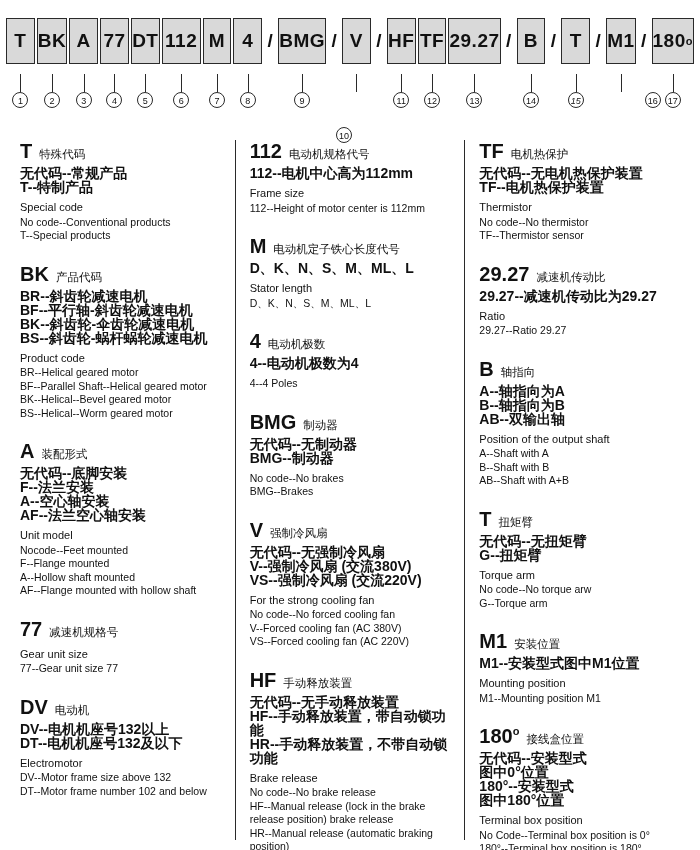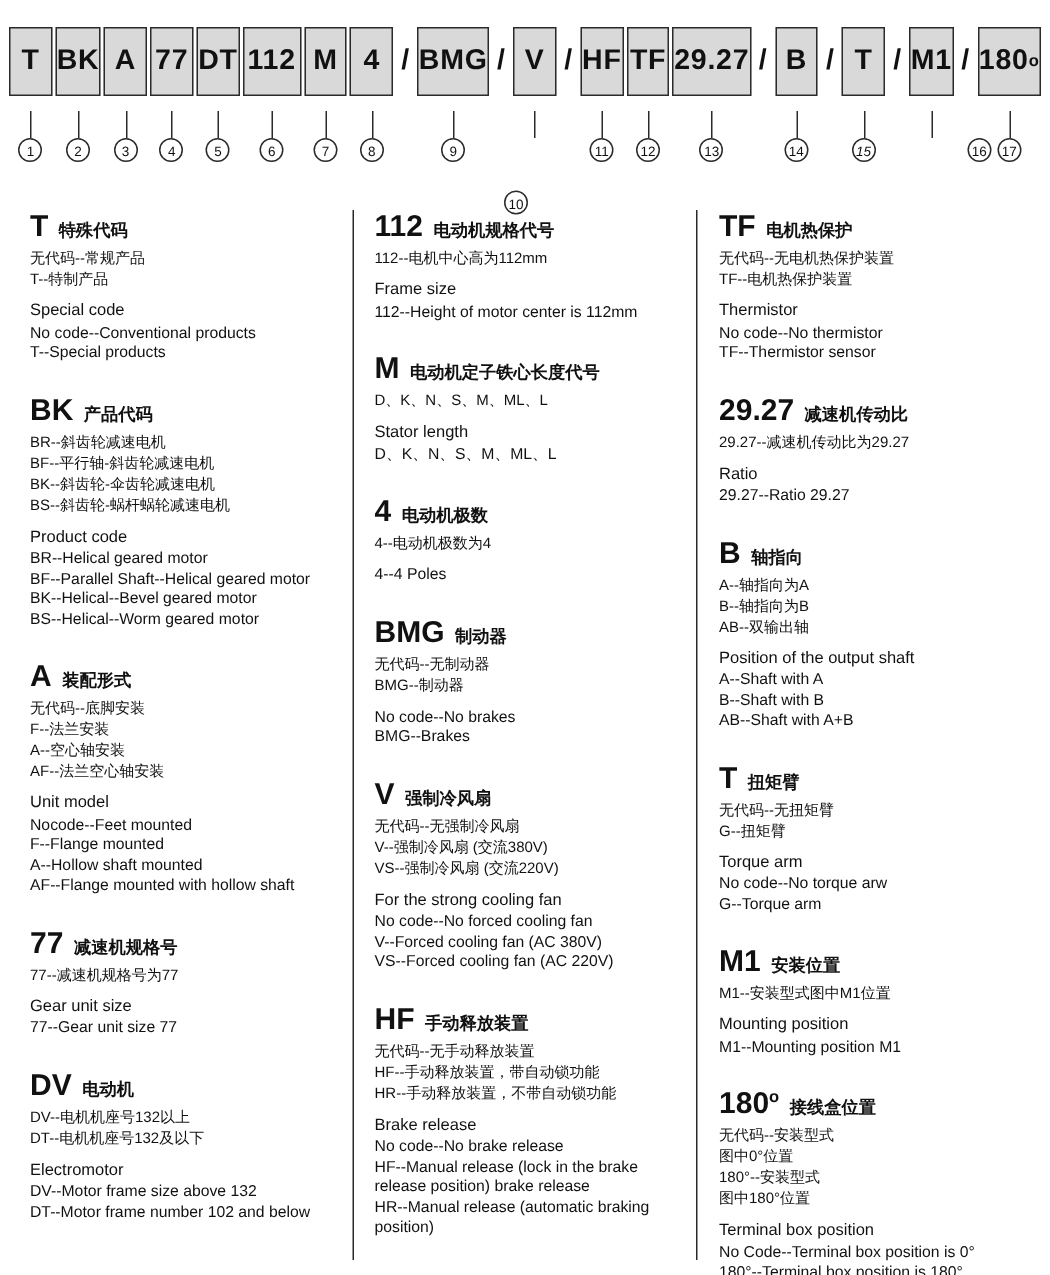--- a/index.html
+++ b/index.html
@@ -94,27 +94,28 @@
     gap:7px;
     margin-bottom:3px;
   }
   .code-big{
     font-size:20px;
     font-weight:bold;
     white-space:nowrap;
   }
   .cn-title{
     font-size:11.5px;
-    font-weight:bold;
+    font-weight:normal;
   }
   .cn-line{
-    font-size:10px;
+    font-size:14px;
     line-height:14px;
     color:#111;
     white-space:pre-line;
+    font-weight:bold;
   }
   .en-block{
     margin-top:7px;
     font-size:10.5px;
     line-height:13.5px;
     white-space:pre-line;
   }
   .en-title{
     font-size:11px;
     margin-bottom:1px;
@@ -228,21 +229,20 @@
         <div class="en-block"><div class="en-title">Unit model</div><div>Nocode--Feet mounted
 F--Flange mounted
 A--Hollow shaft mounted
 AF--Flange mounted with hollow shaft</div></div>
       </div>
       <div class="entry">
         <div class="entry-head">
           <span class="code-big">77</span>
           <span class="cn-title">减速机规格号</span>
         </div>
-        <div class="cn-line">77--减速机规格号为77</div>
         <div class="en-block"><div class="en-title">Gear unit size</div><div>77--Gear unit size 77</div></div>
       </div>
       <div class="entry">
         <div class="entry-head">
           <span class="code-big">DV</span>
           <span class="cn-title">电动机</span>
         </div>
         <div class="cn-line">DV--电机机座号132以上
 DT--电机机座号132及以下</div>
         <div class="en-block"><div class="en-title">Electromotor</div><div>DV--Motor frame size above 132

